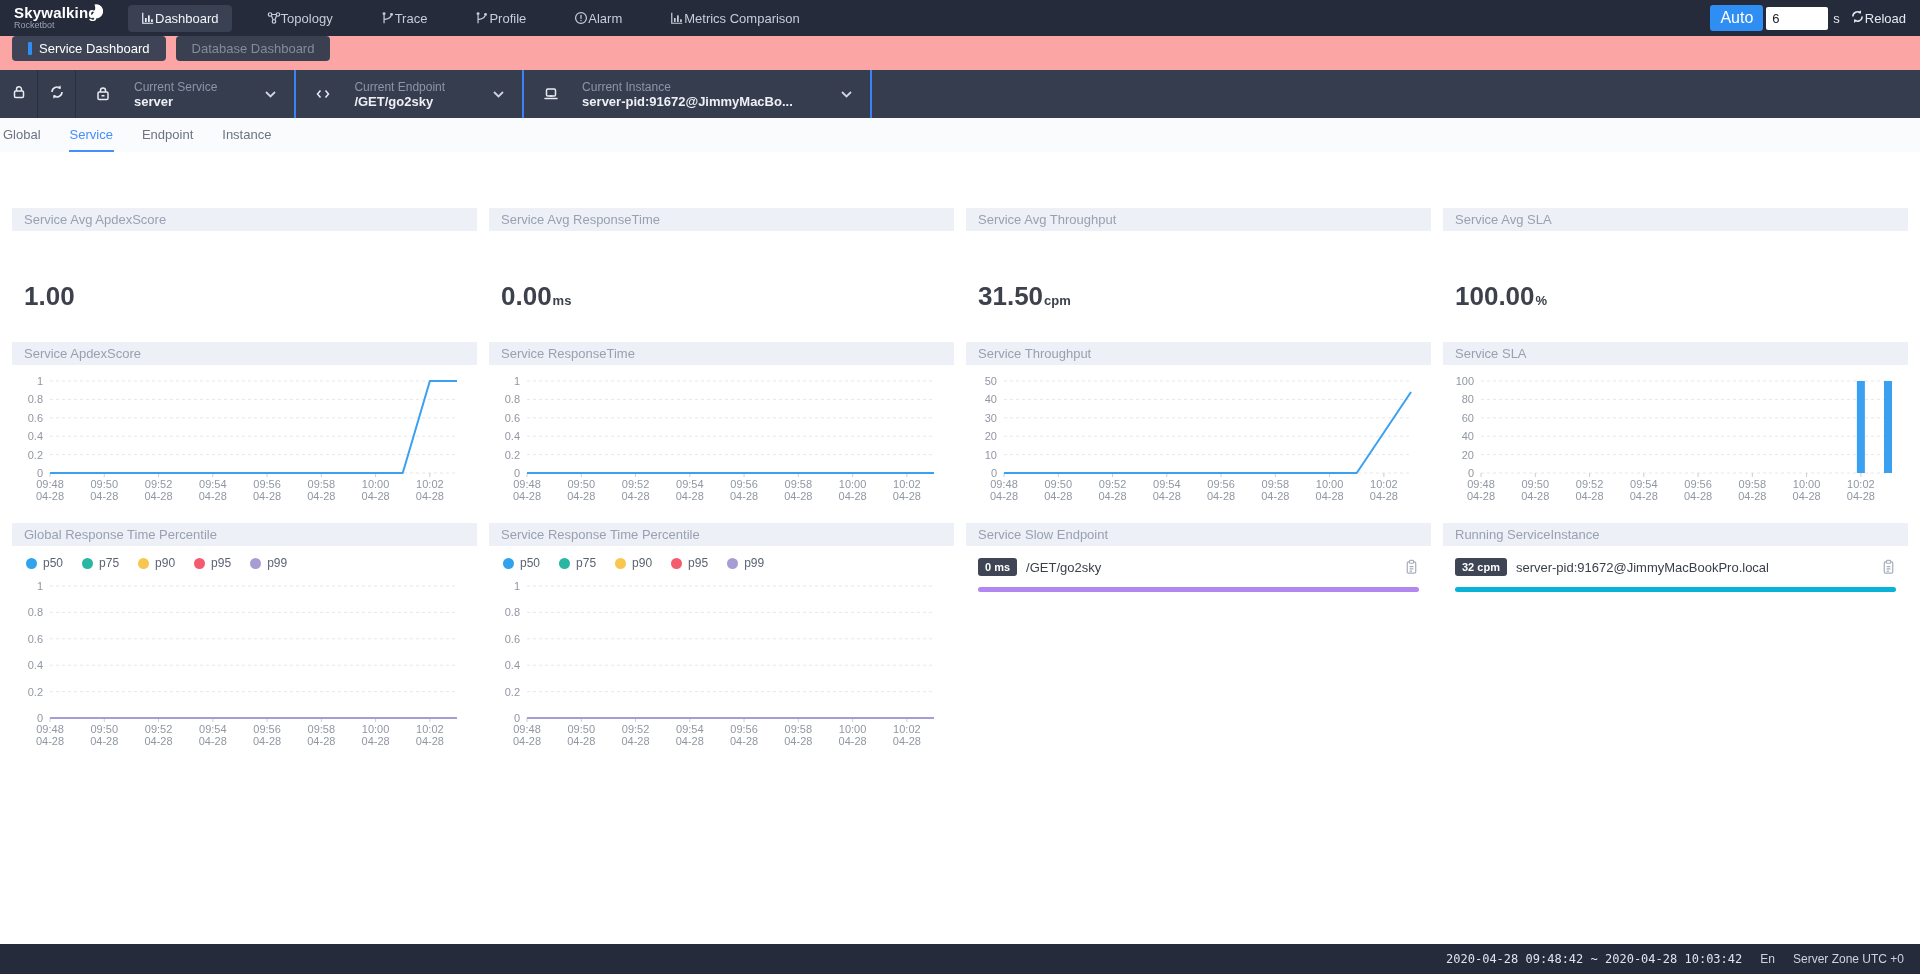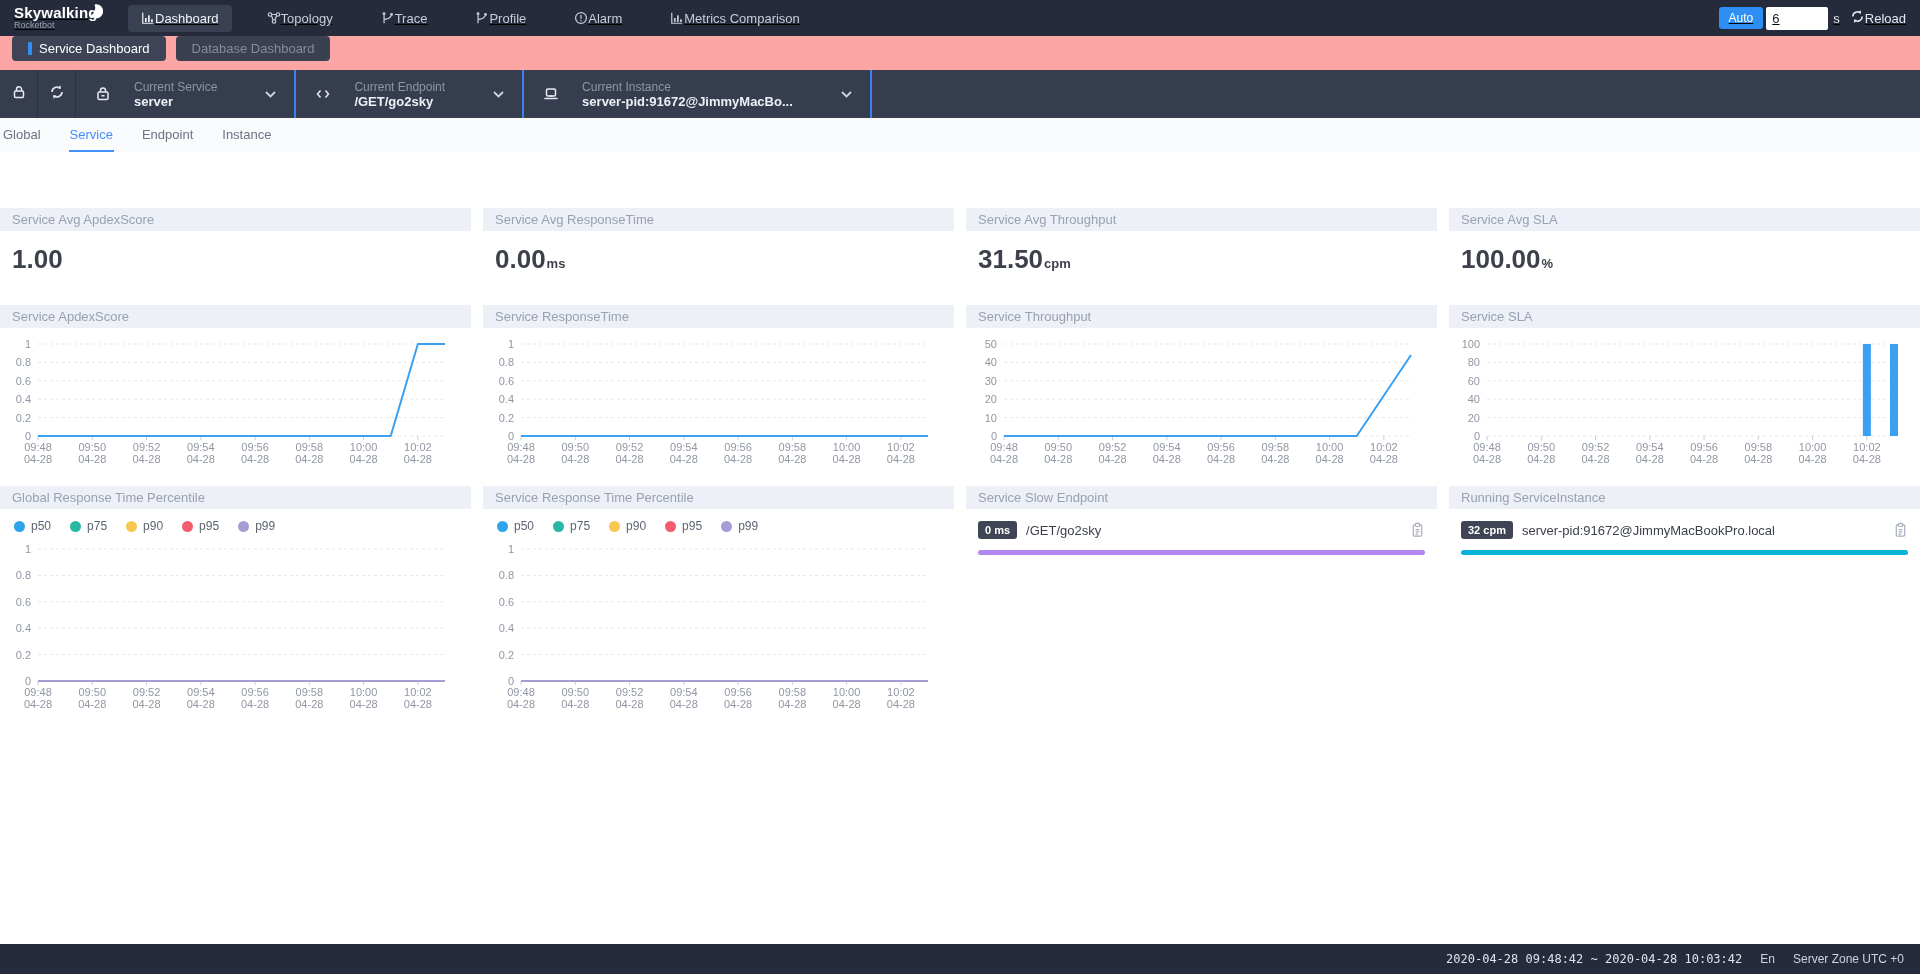--- a/index.html
+++ b/index.html
@@ -1,31 +1,31 @@
 <!DOCTYPE html>
 <html><head>
 <meta charset="utf-8">
 <style>
   * { box-sizing: border-box; margin: 0; padding: 0; }
   html,body { width:1920px; height:974px; overflow:hidden; background:#fff;
     font-family:"Liberation Sans", sans-serif; }
 
   
-  .navbar { height:36px; background:#252b3b; display:flex; align-items:center; padding:0 14px;text-decoration:underline; }
+  .navbar { height:36px; background:#252b3b; display:flex; align-items:center; padding:0 14px; }
   .logo { position:relative; width:100px; margin-right:14px; }
   .logo-title { color:#fff; font-size:15px; font-weight:bold; letter-spacing:.2px; line-height:14px; }
   .logo-moon { position:absolute; top:-2px; left:76px; }
   .logo-sub { color:#9aa1b0; font-size:9px; line-height:9px; margin-top:1px; }
   .nav-items { display:flex; align-items:center; height:100%; }
   .nav-item { display:flex; align-items:center; color:#c7ccd8; font-size:13px;
     padding:6px 13px; margin-right:22px; border-radius:4px; cursor:pointer; white-space:nowrap; }
   .nav-item.active { background:#3a4153; color:#f2f4f8; }
   .nav-item svg { display:block; }
   .nav-right { margin-left:auto; display:flex; align-items:center; color:#e6e9f0; font-size:13px; }
-  .auto-btn { background:#2f8ef4; color:#fff; font-size:12px; padding:4px 10px; border:none;
+  .auto-btn { background:#2f8ef4; color:#fff; font-size:16px; padding:4px 10px; border:none;
     border-radius:3px; margin-right:3px; cursor:pointer; }
   .interval-input { width:62px; height:23px; border:none; border-radius:2px; padding:0 6px;
     font-size:13px; color:#222; background:#fff; font-family:"Liberation Sans",sans-serif; }
   .sec-label { margin:0 10px 0 5px; }
   .reload { display:flex; align-items:center; gap:0; cursor:pointer; }
 
   
   .dash-bar { height:34px; background:#fca5a5; display:flex; align-items:flex-start; padding:0 12px; gap:10px; }
   .dash-btn { display:flex; align-items:center; gap:7px; background:#3a4050; border-radius:4px;
     padding:5px 16px; font-size:13px; color:#838b9e; cursor:pointer; }
@@ -43,26 +43,26 @@
   .sel-value { color:#eef0f6; font-size:13px; line-height:15px; font-weight:bold; }
   .sel-chevron { color:#cfd4de; margin-left:26px; display:flex; }
 
   
   .scope-tabs { height:34px; background:#fafbfd; display:flex; align-items:flex-end; padding:0 2px; }
   .scope-tab { font-size:13px; color:#6b7383; padding:8px 1px; margin-right:27px; cursor:pointer;
     border-bottom:2px solid transparent; }
   .scope-tab.active { color:#448ffc; border-bottom-color:#448ffc; }
 
   
-  .content { padding:56px 0 0; background:#fff; }
+  .content { padding:56px 12px 0; background:#fff; }
   .grid { display:grid; grid-template-columns:repeat(4,1fr); gap:14px 12px; align-items:start; }
   .card { background:#fff; }
   .card-header { background:#edf0f6; color:#99a1b1; font-size:13px; height:23px; line-height:23px;
     padding:0 12px; white-space:nowrap; overflow:hidden; }
-  .stat-body { padding:13px 12px 16px; }
+  .stat-body { padding:13px 12px 16px;margin-top:37px; }
   .stat-value { font-size:26px; font-weight:bold; color:#3c414c; }
   .stat-unit { font-size:13px; font-weight:bold; color:#3c414c; margin-left:1px; }
   .chart-host { display:block; margin-top:8px; }
   .legend { display:flex; align-items:center; gap:19px; padding:10px 14px 0; }
   .legend-item { display:flex; align-items:center; gap:6px; font-size:12px; color:#5c6372; cursor:pointer; }
   .legend-dot { width:11px; height:11px; border-radius:50%; display:inline-block; }
 
   .ep-body { padding:12px 12px 14px; }
   .ep-row { display:flex; align-items:center; gap:9px; }
   .ep-badge { background:#3f4554; color:#fff; font-size:11px; font-weight:bold; padding:3px 7px;

